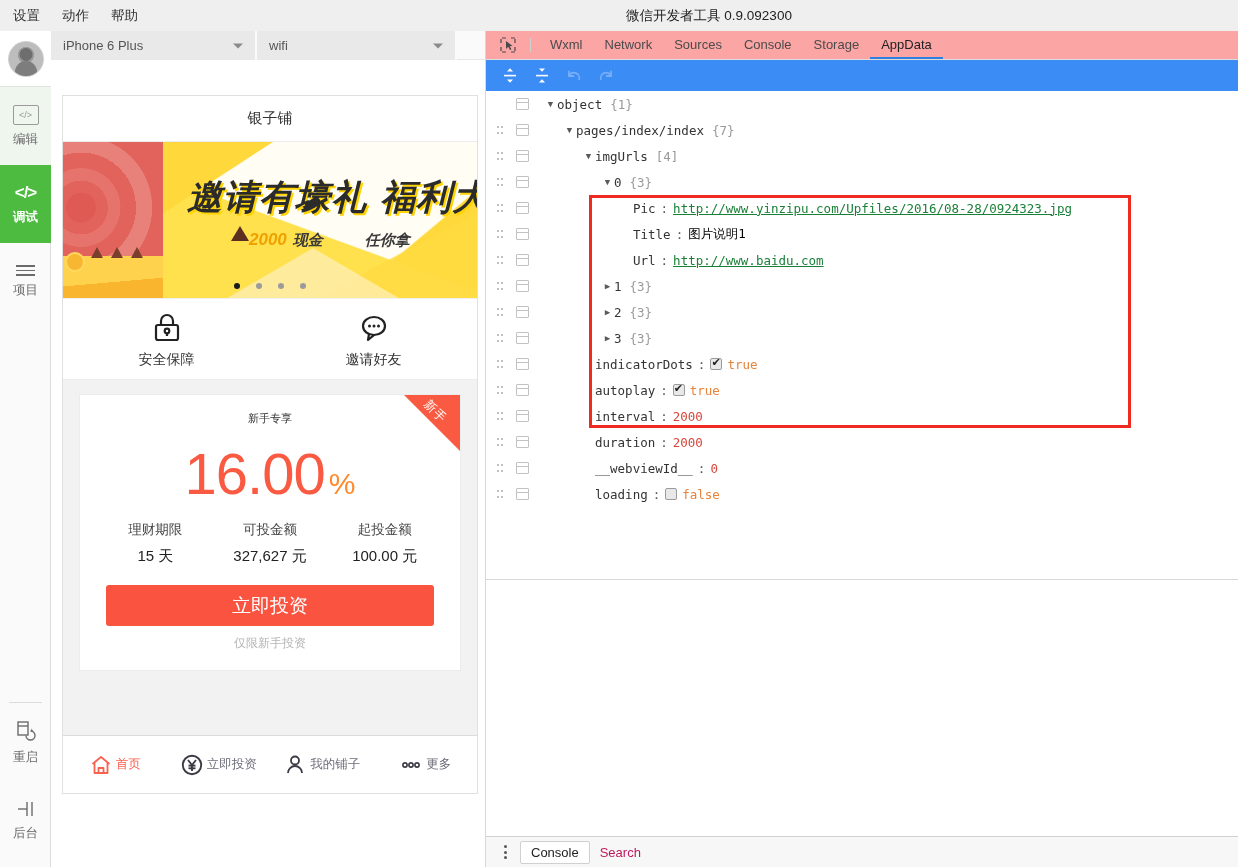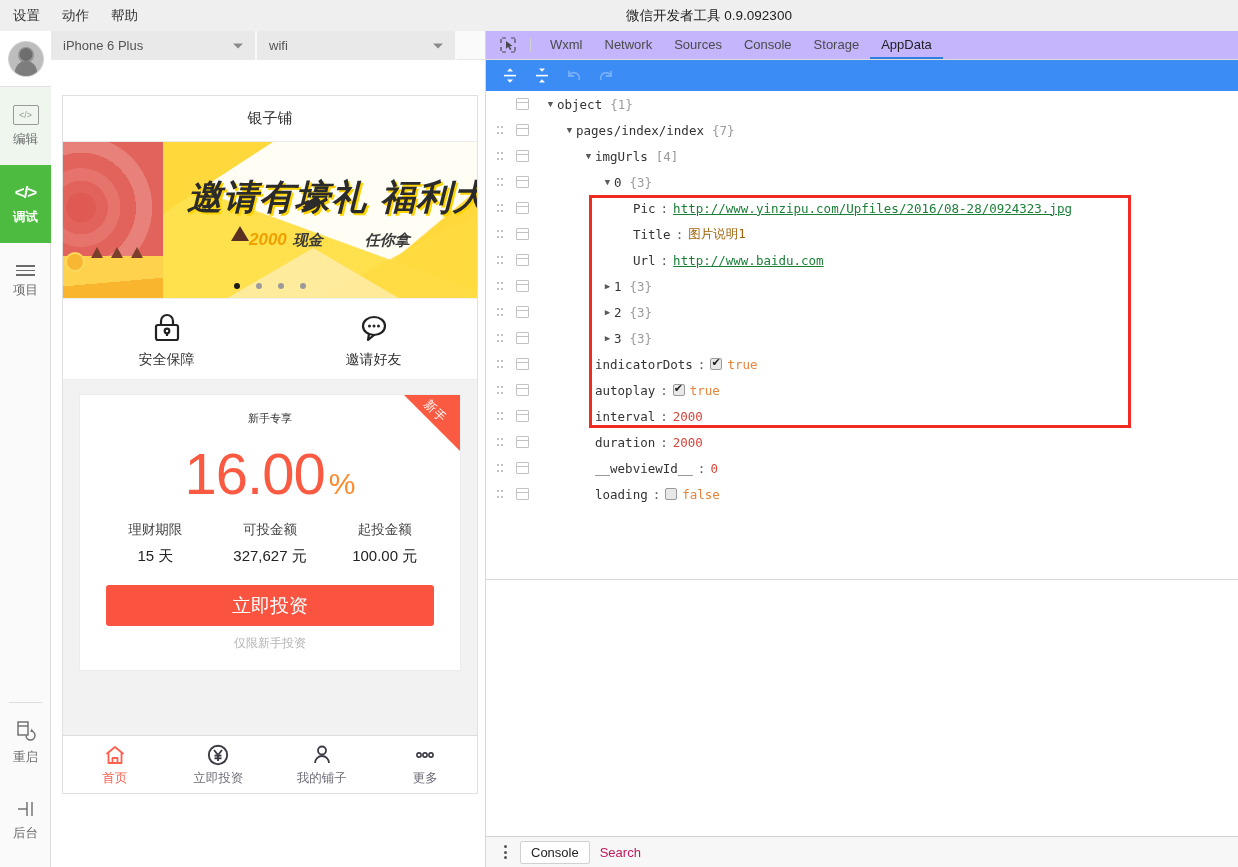--- a/index.html
+++ b/index.html
@@ -219,35 +219,35 @@
     font-size: 19px; color: #fff; cursor: pointer;
   }
   .cta-note { text-align: center; font-size: 12px; color: #b5b5b5; margin-top: 9px; }
 
   
   .tabbar {
     position: absolute; left: 0; bottom: 0; width: 100%; height: 58px;
     background: #fff; border-top: 1px solid #dcdcdc; display: flex;
   }
   .tab {
-    flex: 1; display: flex; flex-direction: column; align-items: center;
+    flex: 1; display: flex; flex-direction: row; align-items: center;
     justify-content: center; gap: 3px; cursor: pointer;
   }
   .tab .tl { font-size: 12.5px; color: #6d6d7a; }
   .tab.active .tl { color: #fa6151; }
   .tab .ti { width: 24px; height: 24px; color: #3a3a44; }
   .tab.active .ti { color: #fa6151; }
 
   
   .devtools {
     position: absolute; left: 485px; top: 31px; width: 753px; height: 836px;
     background: #fff; border-left: 1px solid #d8d8d8;
   }
   .dt-tabs {
-    height: 29px; background: #c4b5fd; border-bottom: 1px solid #dcdcdc;
+    height: 29px; background: #fca5a5; border-bottom: 1px solid #dcdcdc;
     display: flex; align-items: stretch; padding-left: 8px;
   }
   .cursor-btn {
     width: 28px; display: flex; align-items: center; justify-content: center;
     cursor: pointer; color: #4a4a4a;
   }
   .dt-divider { width: 1px; background: #d0d0d0; margin: 7px 8px; }
   .dt-tab {
     padding: 0 11px; display: flex; align-items: center;
     font-size: 13px; color: #4a4a4a; cursor: pointer;
@@ -289,21 +289,21 @@
     font-family: "DejaVu Sans Mono", monospace; font-size: 12.5px;
     white-space: nowrap;
   }
   .arw {
     display: inline-block; width: 13px; text-align: center;
     color: #5a5a5a; font-size: 9px; cursor: pointer; flex: none;
   }
   .k-name { color: #333; }
   .k-meta { color: #999; margin-left: 8px; }
   .k-sep { color: #555; margin: 0 5px; }
-  .k-str { color: #a16207; }
+  .k-str { color: #000000; }
   .k-link { color: #1a7f37; text-decoration: underline; cursor: pointer; }
   .k-num { color: #d8453a; }
   .k-bool { color: #e8833a; margin-left: 5px; }
   .chk {
     display: inline-block; width: 12px; height: 12px; border: 1px solid #9a9a9a;
     background: #e8e8e8; border-radius: 2px; vertical-align: -2px;
     position: relative; cursor: pointer;
   }
   .chk.on::after {
     content: "✔"; position: absolute; left: 0px; top: -3px;

